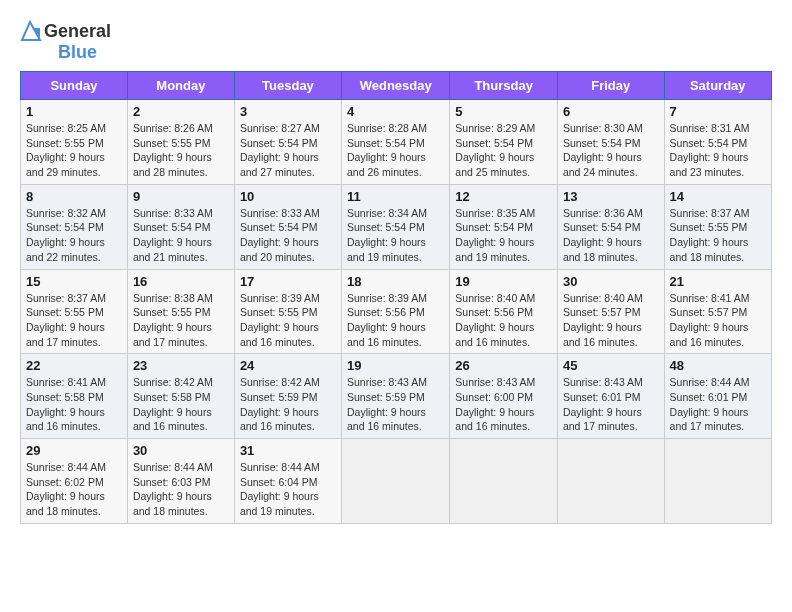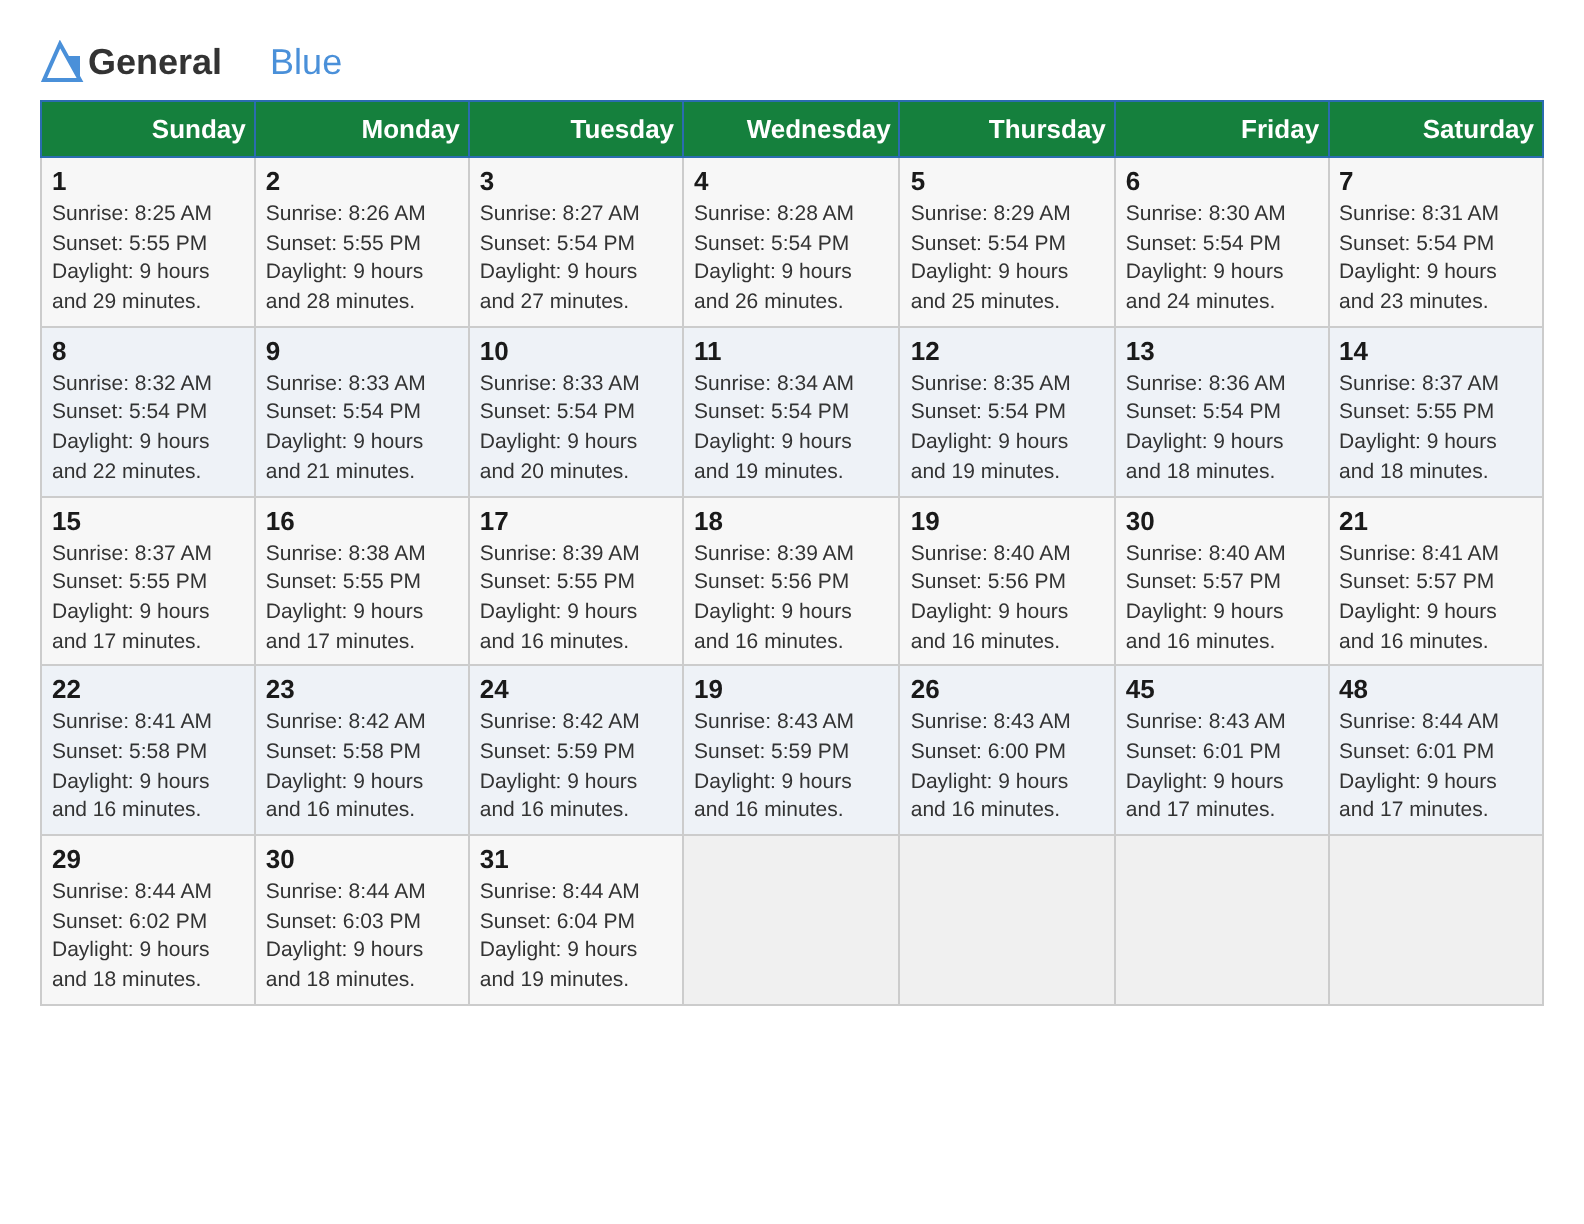--- a/index.html
+++ b/index.html
@@ -34,24 +34,24 @@
       color: #444;
       text-align: center;
       margin-bottom: 8px;
     }
     .calendar-table {
       width: 100%;
       border-collapse: collapse;
       font-size: 11px;
     }
     .calendar-table thead tr th {
-      background-color: #15803d;
+      background-color: #8b5cf6;
       color: #fff;
       padding: 6px 4px;
-      text-align: right;
+      text-align: center;
       font-size: 13px;
       font-weight: bold;
       border: 1px solid #2b6cb0;
     }
     .calendar-table tbody tr td {
       border: 1px solid #ccc;
       padding: 4px 5px;
       vertical-align: top;
       width: 110px;
       min-height: 70px;
@@ -77,29 +77,29 @@
     }
     .empty-cell {
       background: #f0f0f0 !important;
     }
   </style>
 </head>
 <body>
 
 <div class="header-area">
   <div class="logo">
-  <div style="display:flex;flex-direction:row;align-items:flex-end;">
+  <div style="display:flex;flex-direction:column;align-items:center;">
     <div style="display:flex;align-items:center;gap:2px;">
       <svg width="22" height="22" viewBox="0 0 22 22">
         <polygon points="10,2 20,20 2,20" fill="none" stroke="#4a90d9" stroke-width="2"></polygon>
         <polygon points="14,8 20,8 20,20" fill="#4a90d9"></polygon>
       </svg>
       <span style="font-size:18px;font-weight:bold;color:#333;">General</span>
     </div>
-    <span style="font-size:18px;font-weight:normal;color:#4a90d9;margin-left:24px;">Blue</span>
+    <span style="font-size:18px;font-weight:bold;color:#4a90d9;margin-left:24px;">Blue</span>
   </div>
 </div>
   <div class="title-area">
     <div class="month-title"></div>
   </div>
 </div>
 
 <div class="subtitle"></div>
 
 <table class="calendar-table">

